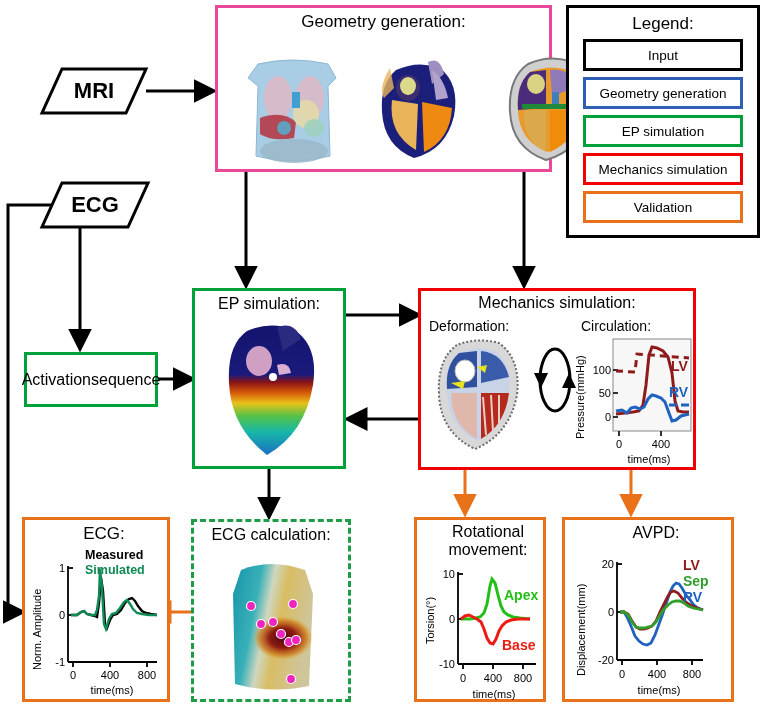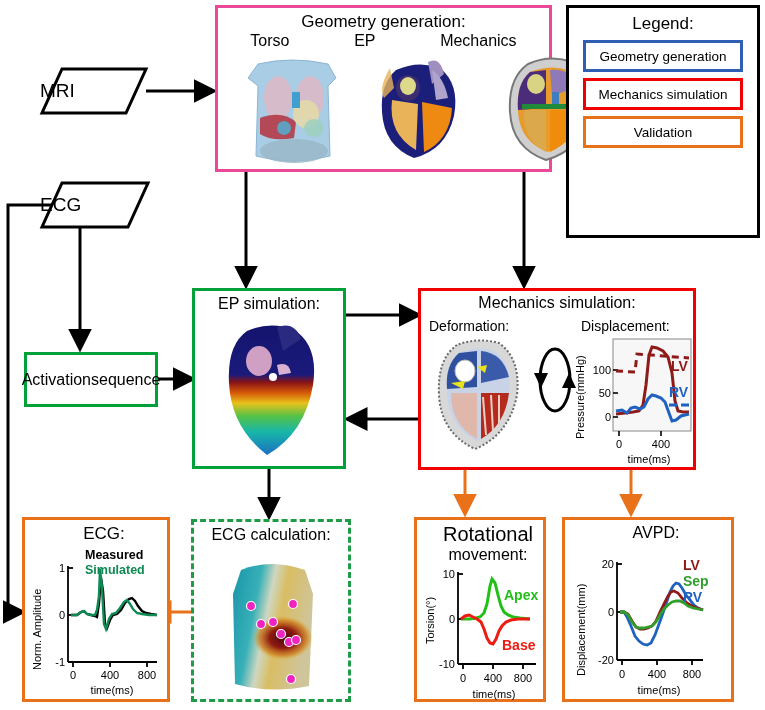--- a/index.html
+++ b/index.html
@@ -11,22 +11,22 @@
   
   .box{position:absolute;box-sizing:border-box;background:#fff;}
   .b-blue{border:3px solid #ec4899;}
   .b-green{border:3px solid #00a13a;}
   .b-red{border:3px solid #f00000;}
   .b-orange{border:3px solid #e8711a;padding-left:16px;}
   .b-black{border:3px solid #000;}
   .b-green-dashdot{border:3px dashed #1f9c48;}
 
   
-  .para{position:absolute;display:flex;align-items:center;
-        font-size:19px;}
+  .para{position:absolute;display:flex;align-items:center;justify-content:center;
+        font-size:22px;font-weight:bold;}
   .para svg{position:absolute;left:0;top:0;}
   .para span{position:relative;z-index:2;}
 
   
   .legend-title{font-size:17px;text-align:center;}
   .legend-item{box-sizing:border-box;display:flex;align-items:center;
                justify-content:center;font-size:13.5px;background:#fff;}
 
   
   .mini{position:absolute;}
@@ -83,25 +83,20 @@
 
 <div class="para" style="left:40px;top:181px;width:110px;height:48px;">
   <svg width="110" height="48">
     <polygon points="22,2 108,2 88,46 2,46" fill="#fff" stroke="#000" stroke-width="3"></polygon>
   </svg>
   <span>ECG</span>
 </div>
 
 <div class="box b-blue" style="left:215px;top:5px;width:337px;height:167px;">
   <div class="ttl" style="margin-top:4px;">Geometry generation:</div>
-  <div style="display:flex;justify-content:space-around;margin-top:0px;">
-    <div style="font-size:16px;">Torso</div>
-    <div style="font-size:16px;">EP</div>
-    <div style="font-size:16px;">Mechanics</div>
-  </div>
 
   <svg class="abs" style="left:22px;top:48px;" width="105" height="110" viewBox="0 0 105 110">
     <path d="M18,8 Q52,0 88,8 L96,22 L88,30 L90,100 Q52,110 16,100 L18,30 L8,22 Z" fill="#a8cde4" stroke="#8bb6d4"></path>
     <ellipse cx="38" cy="42" rx="14" ry="22" fill="#d8b9c8" opacity=".95"></ellipse>
     <ellipse cx="70" cy="42" rx="14" ry="22" fill="#d8b9c8" opacity=".95"></ellipse>
     <path d="M20,62 Q42,54 56,66 L54,82 Q32,86 20,78 Z" fill="#b43a46" opacity=".9"></path>
     <ellipse cx="66" cy="58" rx="13" ry="14" fill="#e2d9a8" opacity=".9"></ellipse>
     <ellipse cx="74" cy="72" rx="10" ry="9" fill="#9fd0bd" opacity=".85"></ellipse>
     <rect x="52" y="36" width="8" height="16" fill="#3f9fd0"></rect>
     <ellipse cx="54" cy="95" rx="34" ry="12" fill="#9ab9c9" opacity=".85"></ellipse>
@@ -127,22 +122,28 @@
     <rect x="22" y="52" width="58" height="5" fill="#1f8a3a"></rect>
     <path d="M24,58 Q22,88 46,100 L46,58 Z" fill="#dba84c"></path>
     <path d="M50,58 L50,100 Q76,88 80,58 Z" fill="#ef8c0c"></path>
     <ellipse cx="36" cy="32" rx="9" ry="10" fill="#d9d484"></ellipse>
     <rect x="52" y="40" width="7" height="12" fill="#3f7fbf"></rect>
   </svg>
 </div>
 
 <div class="box b-black" style="left:566px;top:5px;width:194px;height:233px;padding:6px 14px;">
   <div class="legend-title">Legend:</div>
+  <div class="legend-item" style="border:3px solid #000;height:32px;margin-top:5px;">
+    <span>Input</span>
+  </div>
   <div class="legend-item" style="border:3px solid #2f5fb5;height:32px;margin-top:6px;">
     <span>Geometry generation</span>
+  </div>
+  <div class="legend-item" style="border:3px solid #00a13a;height:32px;margin-top:6px;">
+    <span>EP simulation</span>
   </div>
   <div class="legend-item" style="border:3px solid #f00000;height:32px;margin-top:6px;">
     <span>Mechanics simulation</span>
   </div>
   <div class="legend-item" style="border:3px solid #e8711a;height:32px;margin-top:6px;">
     <span>Validation</span>
   </div>
 </div>
 
 <div class="box b-green" style="left:24px;top:352px;width:134px;height:55px;display:flex;flex-direction:row;
@@ -170,21 +171,21 @@
     <path d="M56,6 Q74,0 80,18 L62,30 Z" fill="#2a2a80"></path>
     <ellipse cx="38" cy="40" rx="13" ry="15" fill="#cf9fc4"></ellipse>
     <ellipse cx="52" cy="56" rx="4" ry="4" fill="#fff"></ellipse>
     <path d="M56,44 Q68,40 70,52 L58,54 Z" fill="#d9b0d2"></path>
   </svg>
 </div>
 
 <div class="box b-red" style="left:418px;top:288px;width:278px;height:182px;">
   <div class="ttl" style="margin-top:3px;font-size:16px;">Mechanics simulation:</div>
   <div class="abs" style="left:8px;top:27px;font-size:14px;">Deformation:</div>
-  <div class="abs" style="left:160px;top:27px;font-size:14px;">Displacement:</div>
+  <div class="abs" style="left:160px;top:27px;font-size:14px;">Circulation:</div>
 
   <svg class="abs" style="left:10px;top:46px;" width="92" height="118" viewBox="0 0 92 118">
     <path d="M26,8 Q6,22 8,58 Q10,96 44,112 Q78,98 86,58 Q90,22 68,6 Q46,0 26,8 Z" fill="#d8d8d8" stroke="#6a6a6a" stroke-width="2" stroke-dasharray="2 2"></path>
     <path d="M28,16 Q14,28 16,56 Q18,90 46,104 Q74,90 78,56 Q82,28 64,14 Q46,8 28,16 Z" fill="#c8d3e8"></path>
     <path d="M28,16 Q14,28 16,52 L46,50 L46,14 Z" fill="#2f4f9f"></path>
     <path d="M50,14 Q72,16 78,40 L50,46 Z" fill="#3a5aaa"></path>
     <path d="M20,56 Q20,88 46,102 L46,56 Z" fill="#e0b7ab"></path>
     <path d="M50,56 L50,102 Q74,88 78,56 Z" fill="#b52a1c"></path>
     <path d="M52,60 L55,98 M60,58 L62,94 M68,58 L68,88" stroke="#e8cfc6" stroke-width="2" fill="none"></path>
     <ellipse cx="34" cy="34" rx="10" ry="11" fill="#fff"></ellipse>
@@ -284,21 +285,21 @@
         <circle cx="52" cy="68" r="4.5"></circle>
       <circle cx="60" cy="80" r="4.5"></circle>
         <circle cx="68" cy="88" r="4.5"></circle>
       <circle cx="75" cy="86" r="4.5"></circle>
         <circle cx="70" cy="125" r="4.5"></circle>
     </g>
   </svg>
 </div>
 
 <div class="box b-orange" style="left:414px;top:517px;width:132px;height:185px;">
-  <div class="ttl" style="margin-top:3px;font-size:20px;">Rotational</div>
+  <div class="ttl" style="margin-top:3px;font-size:16px;">Rotational</div>
   <div class="ttl" style="font-size:16px;">movement:</div>
   <svg class="mini" style="left:1px;top:46px;" width="128" height="136" viewBox="0 0 128 136">
     <text class="axl" transform="translate(16,78) rotate(-90)" font-size="12.5">Torsion(°)</text>
     <line x1="40" y1="6" x2="40" y2="98" stroke="#000" stroke-width="1.8"></line>
     <line x1="40" y1="98" x2="118" y2="98" stroke="#000" stroke-width="1.8"></line>
     <line x1="40" y1="8" x2="45" y2="8" stroke="#000" stroke-width="1.8"></line>
     <line x1="40" y1="53" x2="45" y2="53" stroke="#000" stroke-width="1.8"></line>
     <text class="axl" x="37" y="12" text-anchor="end" font-size="12">10</text>
     <text class="axl" x="37" y="57" text-anchor="end" font-size="12">0</text>
     <text class="axl" x="37" y="102" text-anchor="end" font-size="12">-10</text>

